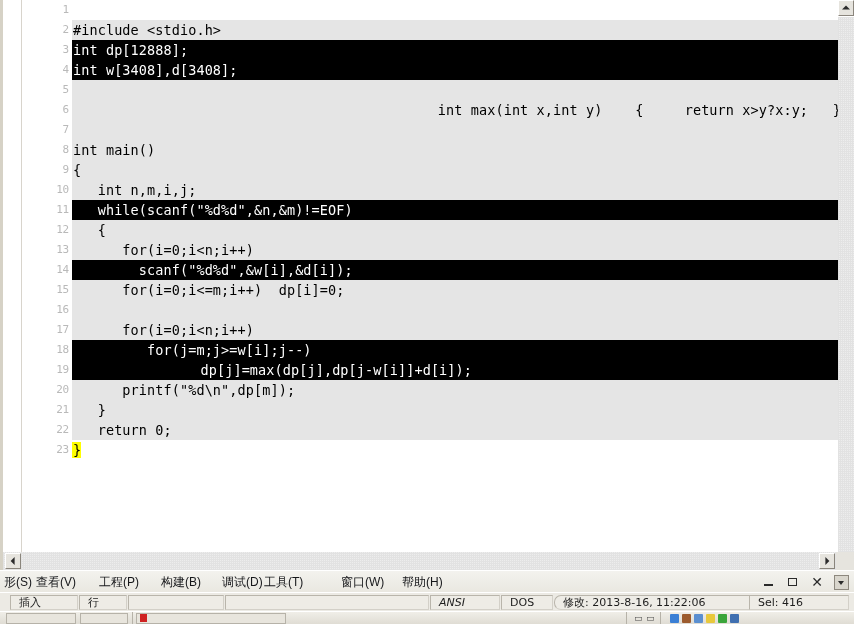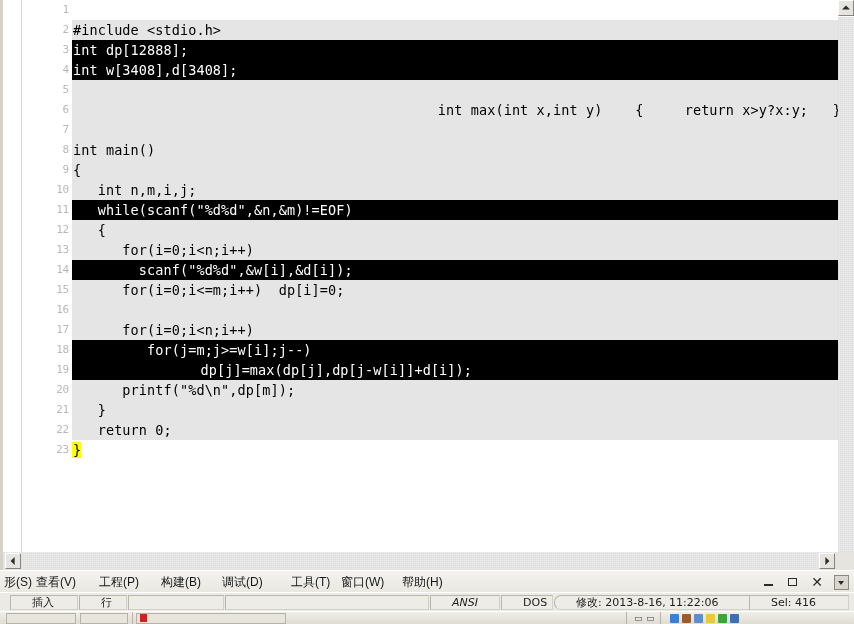--- a/index.html
+++ b/index.html
@@ -271,21 +271,21 @@
     height: 15px;
     box-sizing: border-box;
     border: 1px solid #d3d0c8;
     border-top-color: #b9b5ab;
     border-left-color: #b9b5ab;
     background: #eeece6;
     line-height: 13px;
     font-family: "DejaVu Sans", "Liberation Sans", sans-serif;
     font-size: 11px;
     color: #1d1d1d;
-    padding-left: 21px;
+    padding-left: 8px;
     white-space: nowrap;
     overflow: hidden;
   }
 
   
   .taskbar {
     position: absolute;
     left: 0;
     top: 611px;
     width: 854px;
@@ -416,21 +416,21 @@
       <div class="win-btn wb-min"></div>
       <div class="win-btn wb-max"></div>
       <div class="win-btn wb-close">✕</div>
       <div class="wb-extra"></div>
     </div>
   <div class="menu-item" style="left: 0px;">形(S)</div>
       <div class="menu-item" style="left: 32px;">查看(V)</div>
       <div class="menu-item" style="left: 95px;">工程(P)</div>
       <div class="menu-item" style="left: 157px;">构建(B)</div>
       <div class="menu-item" style="left: 218px;">调试(D)</div>
-      <div class="menu-item" style="left: 287px;">工具(T)</div>
+      <div class="menu-item" style="left: 260px;">工具(T)</div>
       <div class="menu-item" style="left: 337px;">窗口(W)</div>
       <div class="menu-item" style="left: 398px;">帮助(H)</div>
     </div>
 
   <div class="statusbar" id="statusbar">
       <div class="sb-cell" style="left: 10px; width: 68px;">插入</div>
       <div class="sb-cell" style="left: 79px; width: 48px;">行</div>
       <div class="sb-cell" style="left: 128px; width: 96px;"></div>
       <div class="sb-cell" style="left: 225px; width: 204px;"></div>
       <div class="sb-cell" style="left: 430px; width: 70px; font-style: italic;">ANSI</div>

